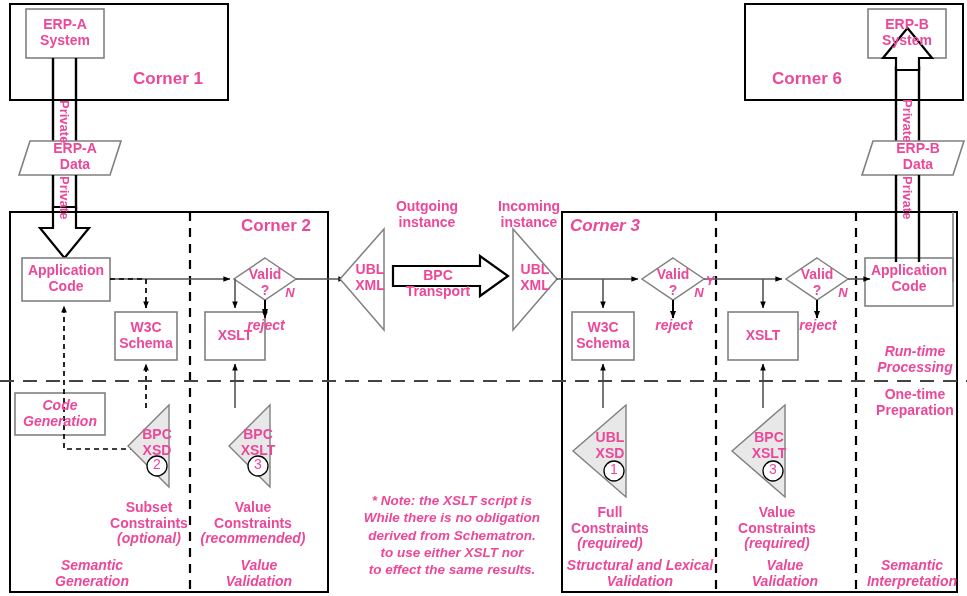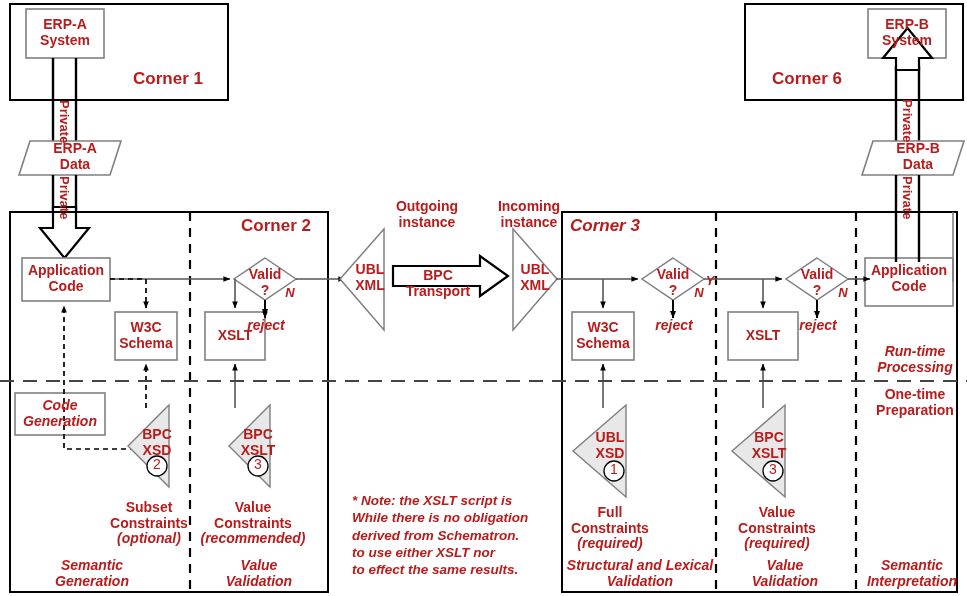--- a/index.html
+++ b/index.html
@@ -1,20 +1,20 @@
 <!DOCTYPE html>
 <html><head>
 <meta charset="utf-8">
 <style>
   html,body{margin:0;padding:0;background:#ffffff;}
   body{font-family:"Liberation Sans", sans-serif;}
   #stage{position:relative;width:967px;height:596px;overflow:hidden;background:#fff;}
   #svgroot{position:absolute;left:0;top:0;width:967px;height:596px;}
 
-  .lbl{position:absolute;color:#b91c1c;line-height:1.12;text-align:center;}
+  .lbl{position:absolute;color:#ec4899;line-height:1.12;text-align:center;}
   .b{font-weight:bold;}
   .i{font-style:italic;}
   .bi{font-weight:bold;font-style:italic;}
 
   .boxtext{font-size:14px;font-weight:bold;}
   .cornertitle{font-size:17px;font-weight:bold;}
   .smalltext{font-size:13px;font-weight:bold;}
   .vert{writing-mode:vertical-rl;text-orientation:mixed;}
 </style>
 </head>
@@ -325,21 +325,21 @@
     <div>ERP-B</div>
     <div>System</div>
   </div>
   <div class="lbl smalltext vert" style="left:899px;top:99px;height:42px;">Private</div>
   <div class="lbl smalltext vert" style="left:899px;top:176px;height:42px;">Private</div>
   <div class="lbl boxtext" style="left:868px;top:141px;width:100px;">
     <div>ERP-B</div>
     <div>Data</div>
   </div>
 
-  <div class="lbl bi" style="left:352px;top:492px;width:200px;text-align:left;font-size:13.5px;line-height:1.28;">
+  <div class="lbl bi" style="left:352px;top:492px;width:200px;text-align:center;font-size:13.5px;line-height:1.28;">
     <div>* Note: the XSLT script is</div>
     <div>While there is no obligation</div>
     <div>derived from Schematron.</div>
     <div>to use either XSLT nor</div>
     <div>to effect the same results.</div>
   </div>
 
 </div>
 
 </body></html>

